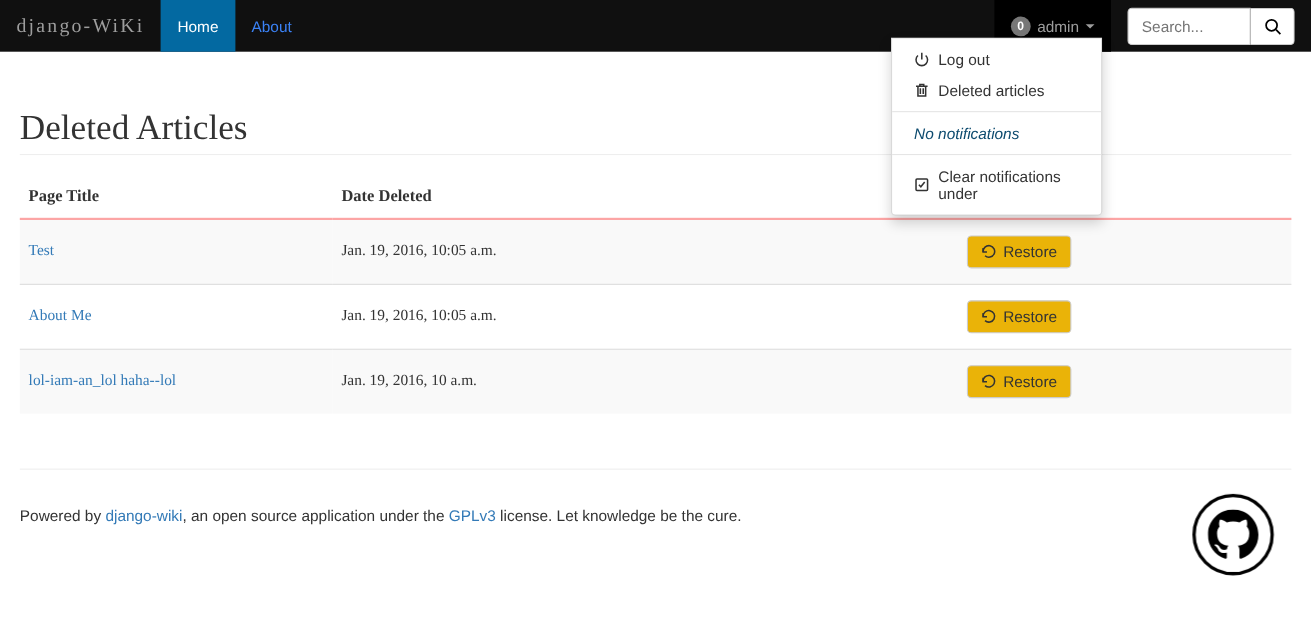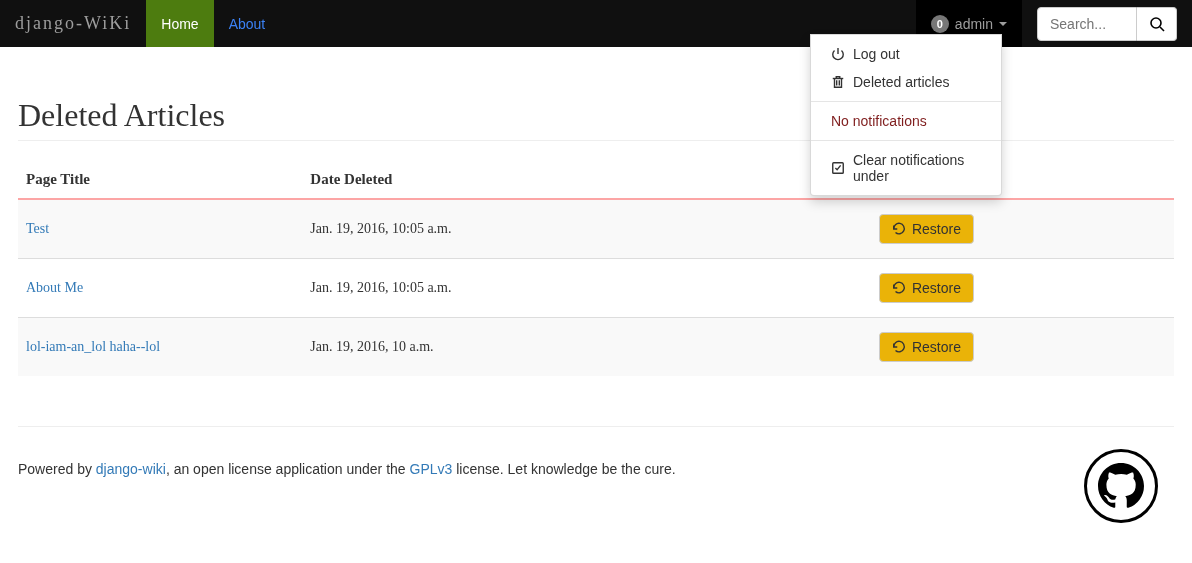--- a/index.html
+++ b/index.html
@@ -32,21 +32,21 @@
   }
   .navbar .nav-item {
     color: #3b82f6;
     text-decoration: none;
     padding: 0 15px;
     display: flex;
     align-items: center;
     cursor: pointer;
   }
   .navbar .nav-item.active {
-    background: #4d7c0f;
+    background: #0369a1;
     color: #ffffff;
   }
   .nav-left { display: flex; align-items: stretch; }
   .nav-right { margin-left: auto; display: flex; align-items: stretch; }
 
   .user-item {
     color: #9d9d9d;
     padding: 0 15px;
     display: flex;
     align-items: center;
@@ -75,21 +75,21 @@
     display: inline-block;
   }
 
   .search-group {
     display: flex;
     align-items: center;
     padding: 0 15px;
   }
   .search-input {
     height: 34px;
-    width: 100px;
+    width: 112px;
     border: 1px solid #cccccc;
     border-radius: 4px 0 0 4px;
     padding: 6px 12px;
     font-size: 14px;
   }
   .search-btn {
     height: 34px;
     width: 40px;
     border: 1px solid #cccccc;
     border-left: none;
@@ -116,21 +116,21 @@
   }
   .dropdown .dd-item, .dropdown .dd-text {
     padding: 6px 20px;
     color: #333333;
     font-size: 14px;
     display: flex;
     align-items: center;
     gap: 8px;
   }
   .dropdown .dd-item { cursor: pointer; }
-  .dropdown .dd-text { color: #7f1d1d; }
+  .dropdown .dd-text { font-style: italic; color: #0c4a6e; }
   .dropdown .divider {
     height: 1px;
     margin: 5px 0;
     background: #e5e5e5;
   }
 
   
   .container { padding: 20px 18px; }
   .page-title {
     font-family: Georgia, "Times New Roman", serif;
@@ -318,20 +318,20 @@
           </button>
         </td>
       </tr>
     </tbody>
   </table>
 
   <hr class="footer-hr">
 </div>
 
 <div class="footer">
-  <span>Powered by </span><a>django-wiki</a><span>, an open license application under the </span><a>GPLv3</a><span> license. Let knowledge be the cure.</span>
+  <span>Powered by </span><a>django-wiki</a><span>, an open source application under the </span><a>GPLv3</a><span> license. Let knowledge be the cure.</span>
 </div>
 
 <a class="gh-corner">
   <svg width="46" height="46" viewBox="0 0 16 16">
     <path fill="#000000" d="M8 0C3.58 0 0 3.58 0 8c0 3.54 2.29 6.53 5.47 7.59.4.07.55-.17.55-.38 0-.19-.01-.82-.01-1.49-2.01.37-2.53-.49-2.69-.94-.09-.23-.48-.94-.82-1.13-.28-.15-.68-.52-.01-.53.63-.01 1.08.58 1.23.82.72 1.21 1.87.87 2.33.66.07-.52.28-.87.51-1.07-1.78-.2-3.64-.89-3.64-3.95 0-.87.31-1.59.82-2.15-.08-.2-.36-1.02.08-2.12 0 0 .67-.21 2.2.82.64-.18 1.32-.27 2-.27.68 0 1.36.09 2 .27 1.53-1.04 2.2-.82 2.2-.82.44 1.1.16 1.92.08 2.12.51.56.82 1.27.82 2.15 0 3.07-1.87 3.75-3.65 3.95.29.25.54.73.54 1.48 0 1.07-.01 1.93-.01 2.2 0 .21.15.46.55.38A8.013 8.013 0 0016 8c0-4.42-3.58-8-8-8z"></path>
   </svg>
 </a>
 
 </body></html>

